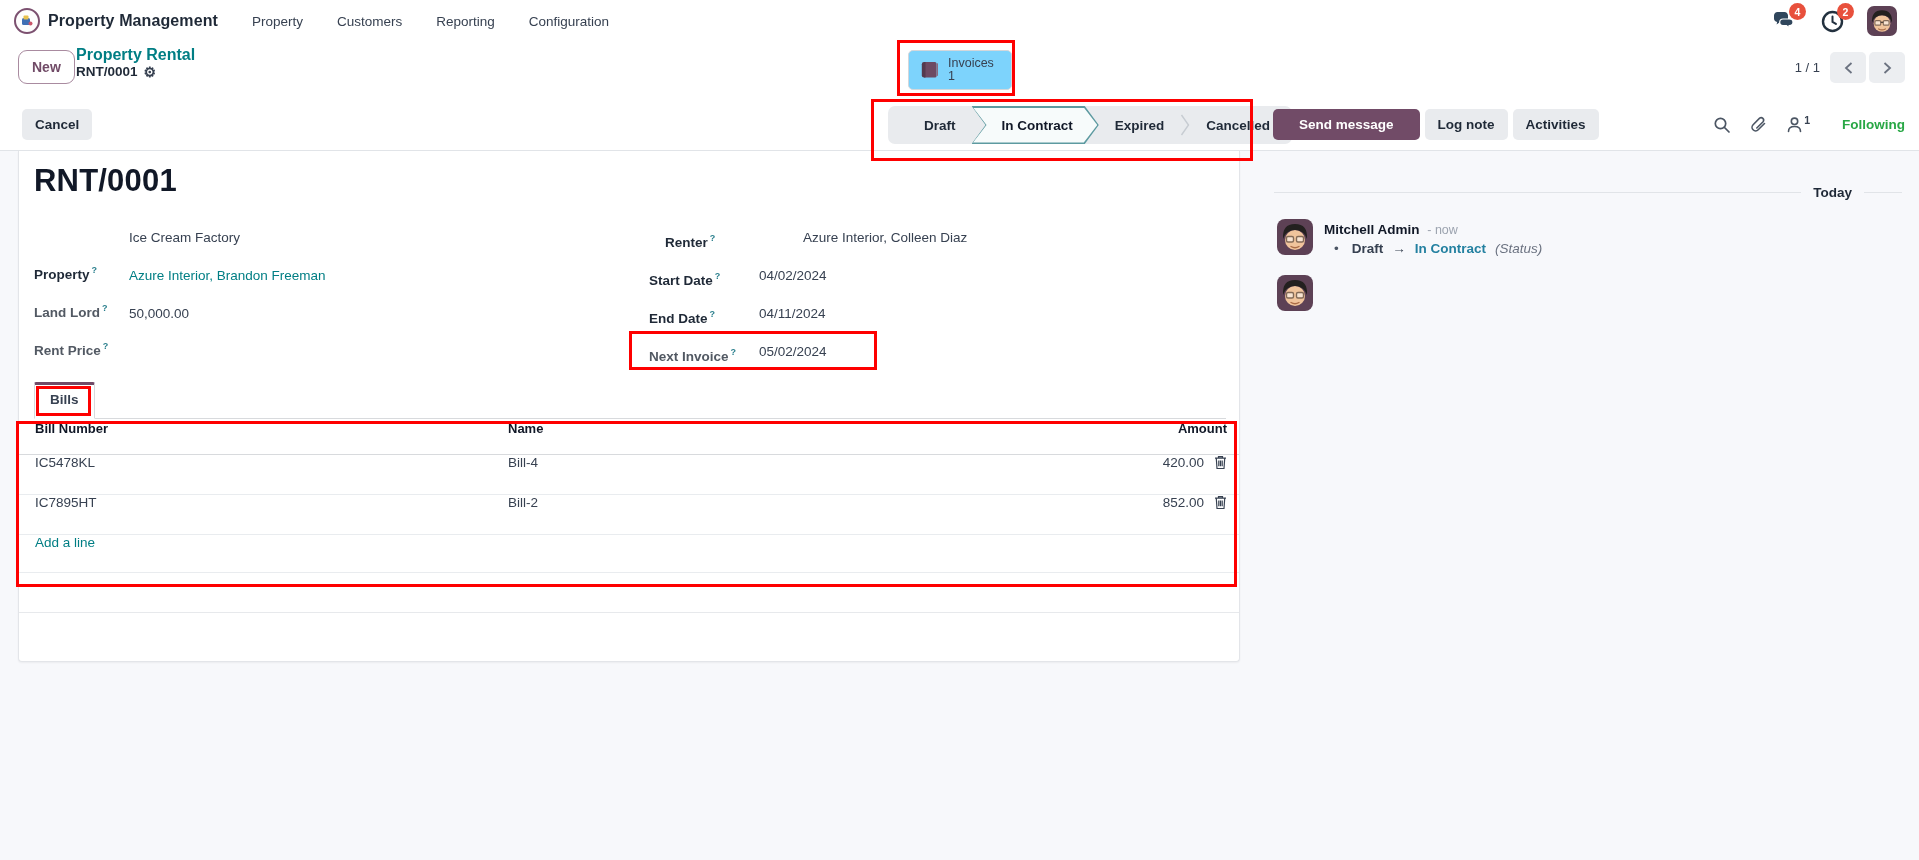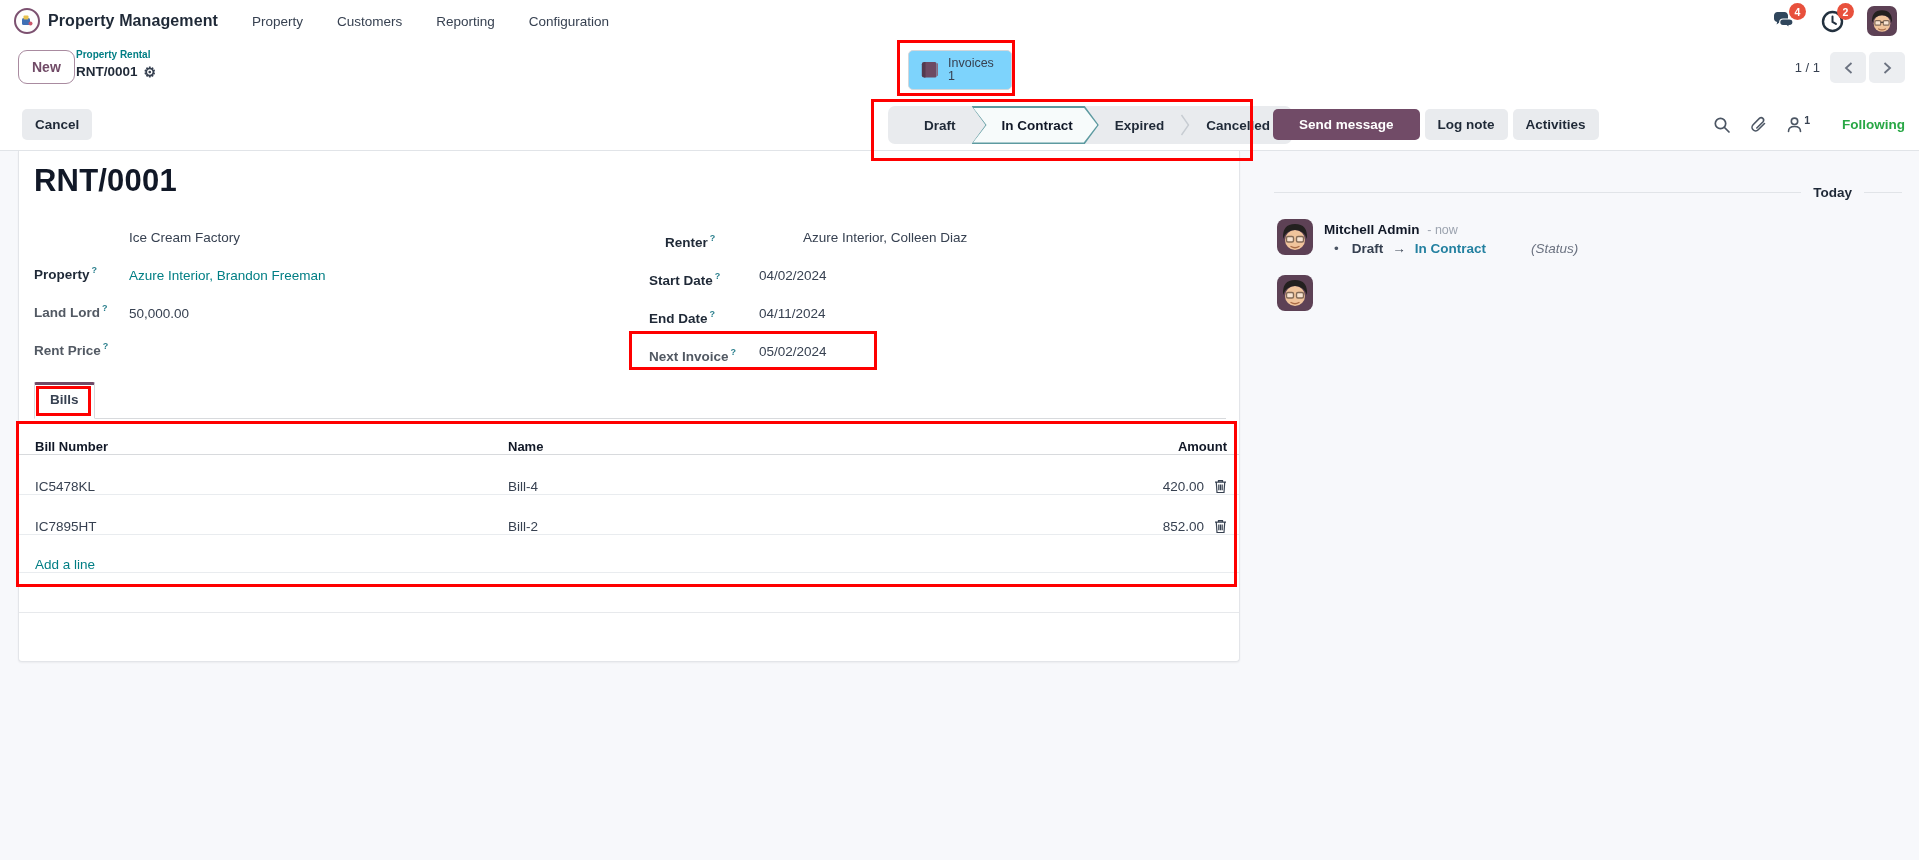--- a/index.html
+++ b/index.html
@@ -14,21 +14,21 @@
   .menu span { cursor:pointer; }
   .nav-right { margin-left:auto; display:flex; align-items:center; gap:22px; padding-right:8px; }
   .icon-badge { position:relative; width:26px; height:26px; display:flex; align-items:center; justify-content:center; }
   .badge { position:absolute; top:-5px; right:-9px; min-width:17px; height:17px; border-radius:9px; background:#e8503c; color:#fff; font-size:10.5px; font-weight:700; display:flex; align-items:center; justify-content:center; padding:0 4px; }
   .avatar-sq { width:30px; height:30px; border-radius:7px; overflow:hidden; display:block; }
 
   
   .crumb-row { position:absolute; left:0; top:42px; width:1919px; height:56px; background:#fff; }
   .btn-new { position:absolute; left:18px; top:8px; height:34px; padding:0 13px; background:#fff; border:1px solid #a98ba0; border-radius:9px; color:#714B67; font-weight:700; font-size:14px; cursor:pointer; }
   .crumbs { position:absolute; left:76px; top:5px; line-height:16px; }
-  .crumb-parent { font-size:10px; font-weight:700; color:#017E84; cursor:pointer; display:block; }
+  .crumb-parent { font-size:16px; font-weight:700; color:#017E84; cursor:pointer; display:block; }
   .crumb-current { font-size:13.5px; font-weight:700; color:#1f2937; display:flex; align-items:center; gap:6px; margin-top:1px; }
   .gear { font-size:14px; color:#374151; cursor:pointer; line-height:1; }
   .btn-smart { position:absolute; left:908px; top:8px; width:104px; height:40px; background:#7dd3fc; border:1px solid #d4d7db; border-radius:5px; display:flex; align-items:center; gap:8px; padding:0 9px; cursor:pointer; }
   .btn-smart .txt { text-align:left; line-height:13px; font-size:12.5px; color:#374151; }
   .pager { position:absolute; right:14px; top:10px; display:flex; align-items:center; gap:10px; }
   .pager-text { font-size:13px; color:#374151; }
   .pager-btn { width:36px; height:31px; background:#eceef1; border:none; border-radius:5px; display:flex; align-items:center; justify-content:center; cursor:pointer; }
   .pager-btn + .pager-btn { margin-left:-7px; }
 
   
@@ -59,21 +59,21 @@
   .sup-q { font-size:9px; color:#2a7f8d; vertical-align:super; margin-left:2px; font-weight:700; cursor:pointer; }
   .val { color:#374151; }
   .val.link { color:#017E84; cursor:pointer; }
   .lw-left { width:95px; flex:none;margin-top:32px; }
   .lw-right { width:110px; flex:none; }
 
   .tabbar { position:absolute; left:15px; top:231px; width:1192px; border-bottom:1px solid #d8dadd; height:37px; }
   .tab { display:inline-block; position:relative; top:0; background:#fff; border:1px solid #d8dadd; border-top:3px solid #714B67; border-bottom:1px solid #fff; margin-bottom:-1px; padding:7px 15px 8px; font-size:13.5px; font-weight:600; color:#374151; border-radius:2px 2px 0 0; cursor:pointer; height:37px; }
 
   .blist { position:absolute; left:0; top:270px; width:1220px; }
-  .brow { display:flex; align-items:flex-end; border-bottom:1px solid #e9ecef; }
+  .brow { display:flex; align-items:flex-start; border-bottom:1px solid #e9ecef; }
   .brow.head { height:34px; font-size:13px; font-weight:700; color:#111827; border-bottom:1px solid #d8dadd; }
   .brow.data { height:40px; font-size:13.5px; color:#374151; cursor:pointer; }
   .brow.addr { height:38px; font-size:13.5px; }
   .c-bill { width:489px; padding-left:16px; flex:none; }
   .c-name { width:545px; flex:none; }
   .c-amt { flex:1; display:flex; align-items:center; justify-content:flex-end; padding-right:12px; gap:10px; }
   .add-line { color:#017E84; padding-left:16px; cursor:pointer; }
   .trash { cursor:pointer; display:flex; }
   .sheet-divider { position:absolute; left:0; top:461px; width:1220px; height:1px; background:#e7e9ec; }
 
@@ -85,21 +85,21 @@
   .msg { position:absolute; left:15px; display:flex; gap:11px; }
   .msg .mc { padding-top:3px; }
   .m-head { font-size:13.5px; }
   .m-author { font-weight:700; color:#111827; }
   .m-time { color:#9ca3af; font-size:12.5px; margin-left:4px; }
   .m-track { margin-top:4px; display:flex; align-items:center; gap:9px; font-size:13.5px; }
   .m-bullet { color:#4b5563; margin:0 4px 0 10px; }
   .m-from { color:#374151; font-weight:600; }
   .m-arrow { color:#374151; }
   .m-to { color:#2380a0; font-weight:700; }
-  .m-field { color:#6b7280; font-style:italic;margin-left:36px; }
+  .m-field { color:#6b7280; font-style:italic; }
   .m-body { margin-top:3px; font-size:13.5px; color:#1f2937; }
   .av36 { width:36px; height:36px; border-radius:8px; overflow:hidden; flex:none; }
 
   
   .anno { position:absolute; border:3px solid #fe0000; pointer-events:none; z-index:50; }
 </style>
 </head>
 <body>
 
 <div class="app">

